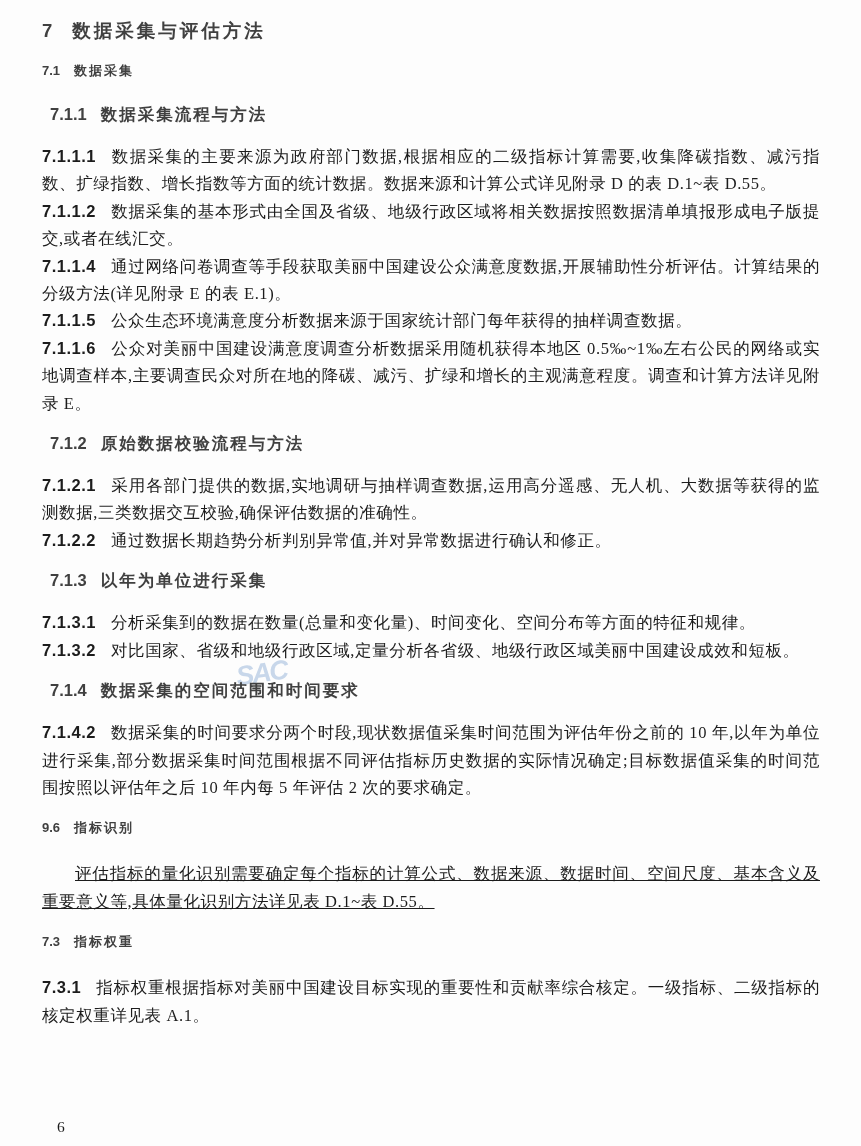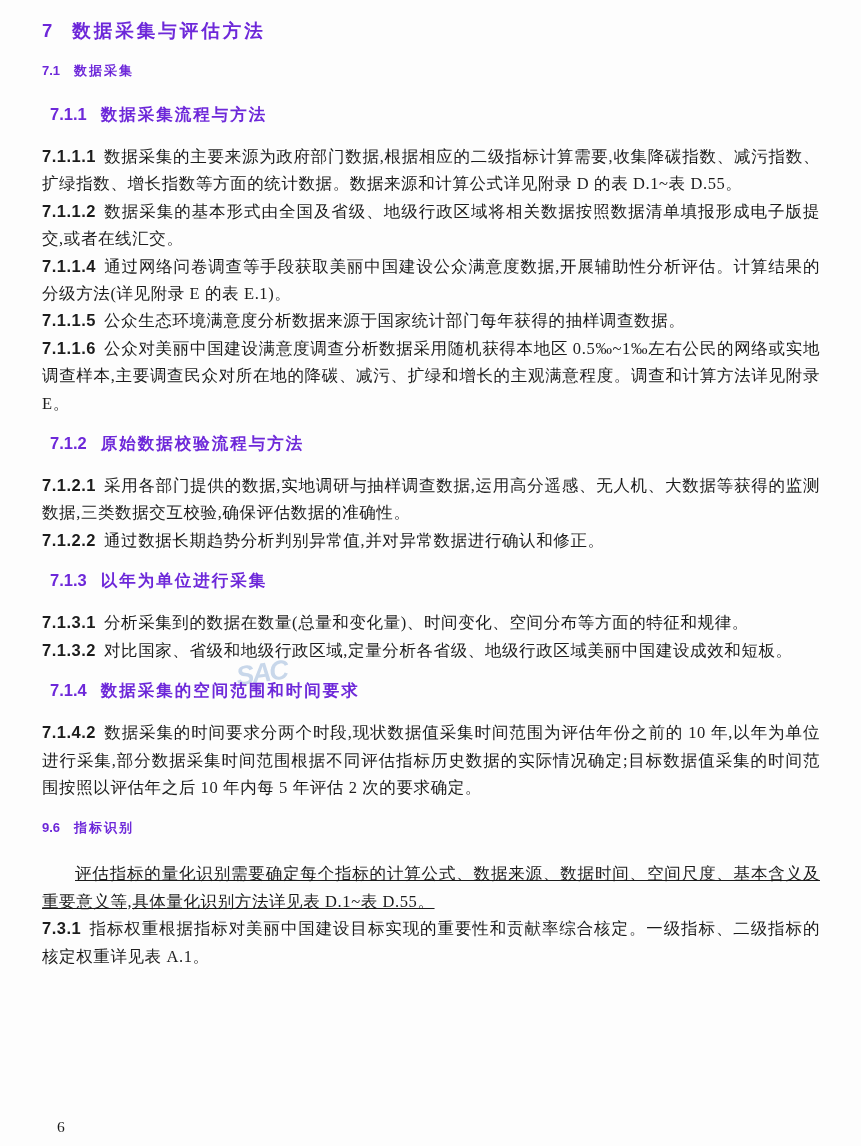--- a/index.html
+++ b/index.html
@@ -19,41 +19,41 @@
     color: #1c1c1c;
     font-family: "Liberation Serif", "DejaVu Serif", serif;
   }
   .doc-body {
     position: relative;
     z-index: 1;
   }
   h1, h2, h3 {
     font-family: "Liberation Sans", "DejaVu Sans", sans-serif;
     font-weight: 700;
-    color: #6d28d9;
+    color: #404040;
   }
   h1 { font-size: 18.5px; line-height: 26px; margin: 0 0 8px 0; }
   h2 { font-size: 13px;   line-height: 24px; margin: 15px 0 20px 0; }
   h3 { font-size: 16.5px; line-height: 23px; margin: 15px 0 17px 8px; }
   h1 .num { margin-right: 20px; }
   h2 .num, h3 .num { margin-right: 14px; }
   h1 .txt { letter-spacing: 3px; }
   h2 .txt, h3 .txt { letter-spacing: 2px; }
   p.clause, p.para {
     margin: 0;
     font-size: 16.5px;
     line-height: 27.4px;
     text-align: justify;
   }
   p.clause .txt, p.para .txt { letter-spacing: 0.6px; }
   p.clause .num {
     font-family: "Liberation Sans", "DejaVu Sans", sans-serif;
     font-weight: 700;
     letter-spacing: 0.5px;
-    margin-right: 8px;
+    margin-right: 15px;
   }
   p.para { text-indent: 2em; text-decoration: underline; }
   .watermark {
     position: absolute;
     left: 236px;
     top: 658px;
     z-index: 0;
     font-family: "Liberation Sans", "DejaVu Sans", sans-serif;
     font-style: italic;
     font-weight: 700;
@@ -91,17 +91,18 @@
       <h3 class="h3"><span class="num">7.1.2</span><span class="txt">原始数据校验流程与方法</span></h3>
       <p class="clause"><span class="num">7.1.2.1</span><span class="txt">采用各部门提供的数据,实地调研与抽样调查数据,运用高分遥感、无人机、大数据等获得的监测数据,三类数据交互校验,确保评估数据的准确性。</span></p>
       <p class="clause"><span class="num">7.1.2.2</span><span class="txt">通过数据长期趋势分析判别异常值,并对异常数据进行确认和修正。</span></p>
       <h3 class="h3"><span class="num">7.1.3</span><span class="txt">以年为单位进行采集</span></h3>
       <p class="clause"><span class="num">7.1.3.1</span><span class="txt">分析采集到的数据在数量(总量和变化量)、时间变化、空间分布等方面的特征和规律。</span></p>
       <p class="clause"><span class="num">7.1.3.2</span><span class="txt">对比国家、省级和地级行政区域,定量分析各省级、地级行政区域美丽中国建设成效和短板。</span></p>
       <h3 class="h3"><span class="num">7.1.4</span><span class="txt">数据采集的空间范围和时间要求</span></h3>
       <p class="clause"><span class="num">7.1.4.2</span><span class="txt">数据采集的时间要求分两个时段,现状数据值采集时间范围为评估年份之前的 10 年,以年为单位进行采集,部分数据采集时间范围根据不同评估指标历史数据的实际情况确定;目标数据值采集的时间范围按照以评估年之后 10 年内每 5 年评估 2 次的要求确定。</span></p>
       <h2 class="h2"><span class="num">9.6</span><span class="txt">指标识别</span></h2>
       <p class="para"><span class="txt">评估指标的量化识别需要确定每个指标的计算公式、数据来源、数据时间、空间尺度、基本含义及重要意义等,具体量化识别方法详见表 D.1~表 D.55。</span></p>
+      <h2 class="h2"><span class="num">7.3</span><span class="txt">指标权重</span></h2>
       <p class="clause"><span class="num">7.3.1</span><span class="txt">指标权重根据指标对美丽中国建设目标实现的重要性和贡献率综合核定。一级指标、二级指标的核定权重详见表 A.1。</span></p>
     </main>
 
   <div class="page-number">6</div>
 </div>
 
 </body></html>

